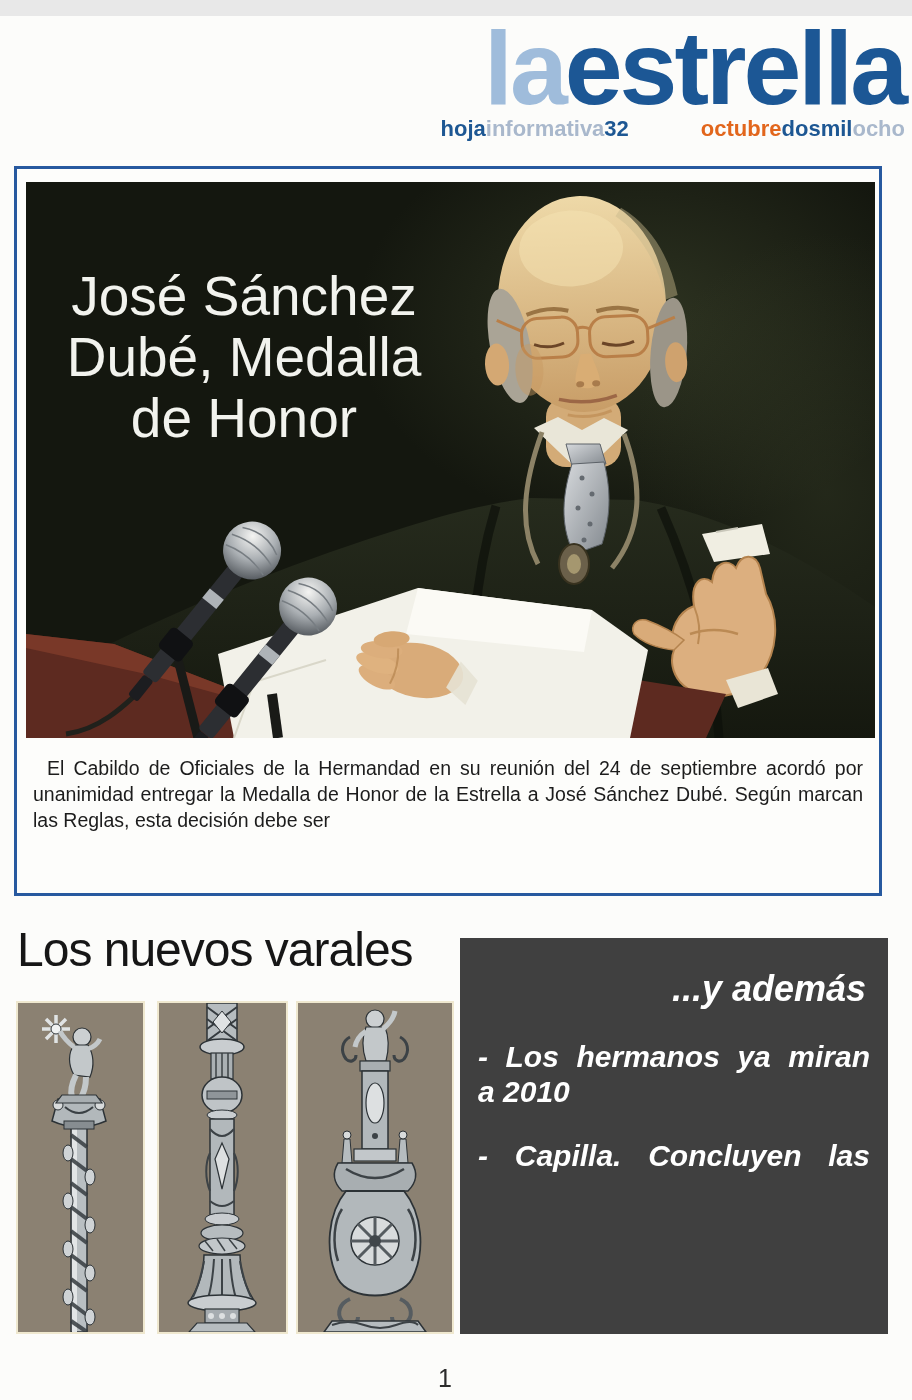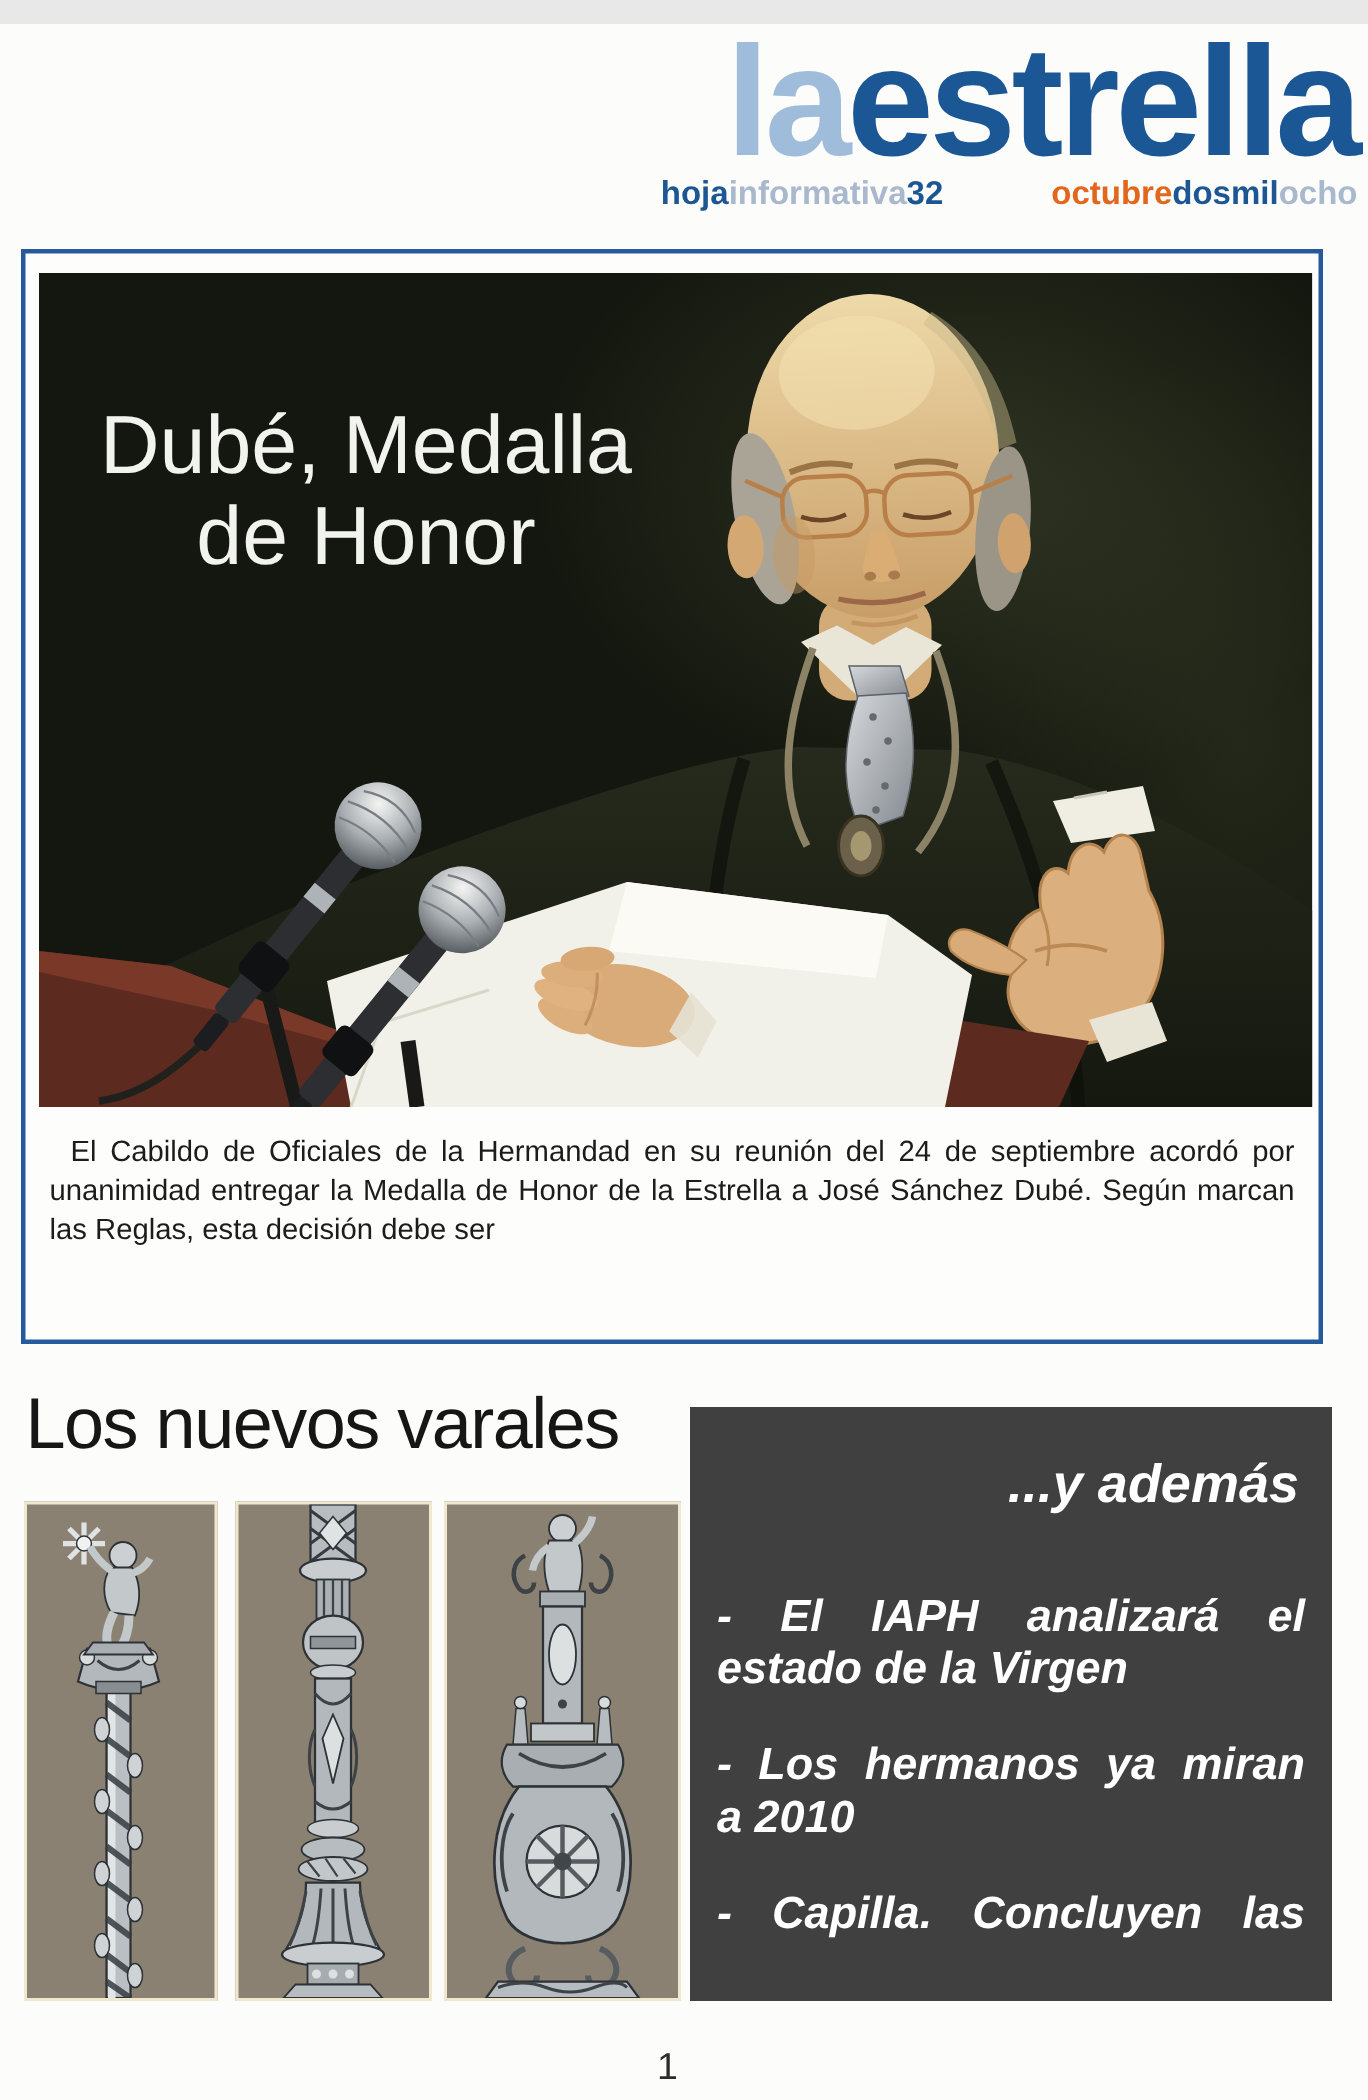--- a/index.html
+++ b/index.html
@@ -230,20 +230,21 @@
           <rect x="-9" y="8" width="18" height="140" rx="4" fill="#2c2e32"></rect>
           <rect x="-9" y="40" width="18" height="12" fill="#aeb3b7"></rect>
           <rect x="-14" y="92" width="28" height="26" rx="5" fill="#101113"></rect>
           <rect x="-6" y="148" width="12" height="26" rx="3" fill="#1c1d20"></rect>
           <circle cx="0" cy="-16" r="29" fill="url(#micball)"></circle>
           <path d="M -22 -28 Q 0 -40 22 -28 M -26 -16 Q 0 -26 26 -16 M -24 -4 Q 0 -12 24 -4" stroke="#777d82" stroke-width="1.5" fill="none"></path>
         </g>
       </svg>
 
       <div class="headline">
+        <div>José Sánchez</div>
         <div>Dubé, Medalla</div>
         <div>de Honor</div>
       </div>
     </div>
 
     <div class="article-body">
       <p class="indent">El Cabildo de Oficiales de la Hermandad en su reunión del 24 de septiembre acordó por unanimidad entregar la Medalla de Honor de la Estrella a José Sánchez Dubé. Según marcan las Reglas, esta decisión debe ser</p>
     </div>
   </div>
 
@@ -353,24 +354,20 @@
       <path d="M77 214 V262 M53 238 H101 M60 221 L94 255 M94 221 L60 255" stroke="#565c60" stroke-width="3"></path>
       <circle cx="77" cy="238" r="6" fill="#40464a"></circle>
       <path d="M52 296 C42 300 38 310 44 318 C50 324 60 322 60 314 M102 296 C112 300 116 310 110 318 C104 324 94 322 94 314" stroke="#565c60" stroke-width="4" fill="none"></path>
       <path d="M34 318 L120 318 L128 329 L26 329 Z" fill="#b6bcbf" stroke="#2c3236" stroke-width="1.5"></path>
       <path d="M34 322 Q50 316 66 322 T98 322 T120 322" stroke="#3c4246" stroke-width="2" fill="none"></path>
     </svg>
   </div>
 
   <div class="ademas-box">
     <div class="ademas-title">...y además</div>
-    <div class="ademas-item item-1">
-      <div class="l1">- El IAPH analizará el</div>
-      <div class="l2">estado de la Virgen</div>
-    </div>
     <div class="ademas-item item-2">
       <div class="l1">- Los hermanos ya miran</div>
       <div class="l2">a 2010</div>
     </div>
     <div class="ademas-item item-3">
       <div class="l1">- Capilla. Concluyen las</div>
     </div>
   </div>
 
   <span class="page-number">1</span>

